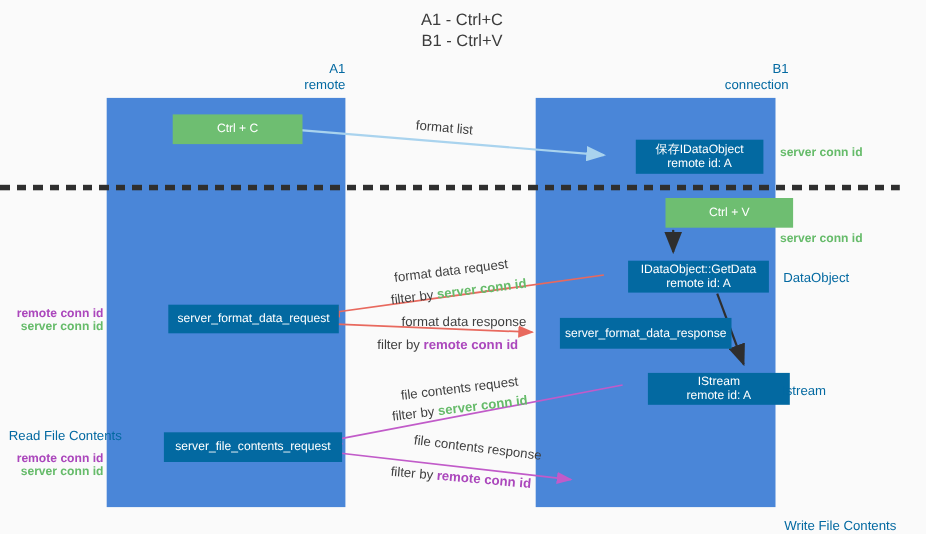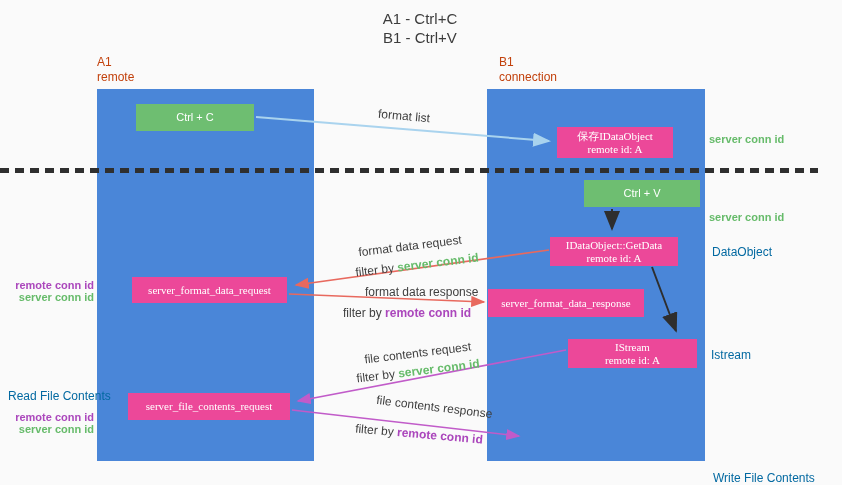--- a/index.html
+++ b/index.html
@@ -12,37 +12,37 @@
   .title {
     position:absolute; left:320px; top:9px; width:200px; text-align:center;
     font-size:15px; line-height:19px; color:#3c3c3c;
   }
   .lane {
     position:absolute; top:89px; height:372px; background:#4a86d8;
   }
   .lane-left { left:97px; width:217px; }
   .lane-right { left:487px; width:218px; }
   .lane-header {
-    position:absolute; top:55px; text-align:left; font-size:12px;
-    line-height:15px; color:#c2410c;
+    position:absolute; top:55px; text-align:right; font-size:12px;
+    line-height:15px; color:#0369a1;
   }
   .lane-header.left { left:97px; width:217px; }
   .lane-header.right { left:499px; width:218px; }
   .dotted-line {
     position:absolute; left:0; top:168px; width:842px; height:5px;
     background:repeating-linear-gradient(to right, #2f2f2f 0 9px, transparent 9px 15px);
     z-index:3;
   }
   .node {
     position:absolute; z-index:5; display:flex; flex-direction:column;
     align-items:center; justify-content:center; color:#fff; font-size:11px;
-    line-height:13px; text-align:center;
+    line-height:13px; text-align:center;margin-left:21px;
   }
   .node.green { background:#6ebe71; }
-  .node.orange { background:#ec4899;font-family:Liberation Serif, serif; }
+  .node.orange { background:#0369a1; }
   svg.arrows { position:absolute; left:0; top:0; z-index:4; }
   .edge-label {
     position:absolute; z-index:6; font-size:12px; color:#3f3f3f;
     white-space:nowrap; transform-origin:center;
   }
   .edge-label .green-part { color:#66bb6a; font-weight:bold; }
   .edge-label .purple-part { color:#ab47bc; font-weight:bold; }
   .side-label { position:absolute; z-index:6; white-space:nowrap; }
   .side-label.dark { font-size:12px; color:#0369a1; }
   .side-label.green { font-size:11px; font-weight:bold; color:#66bb6a; }

